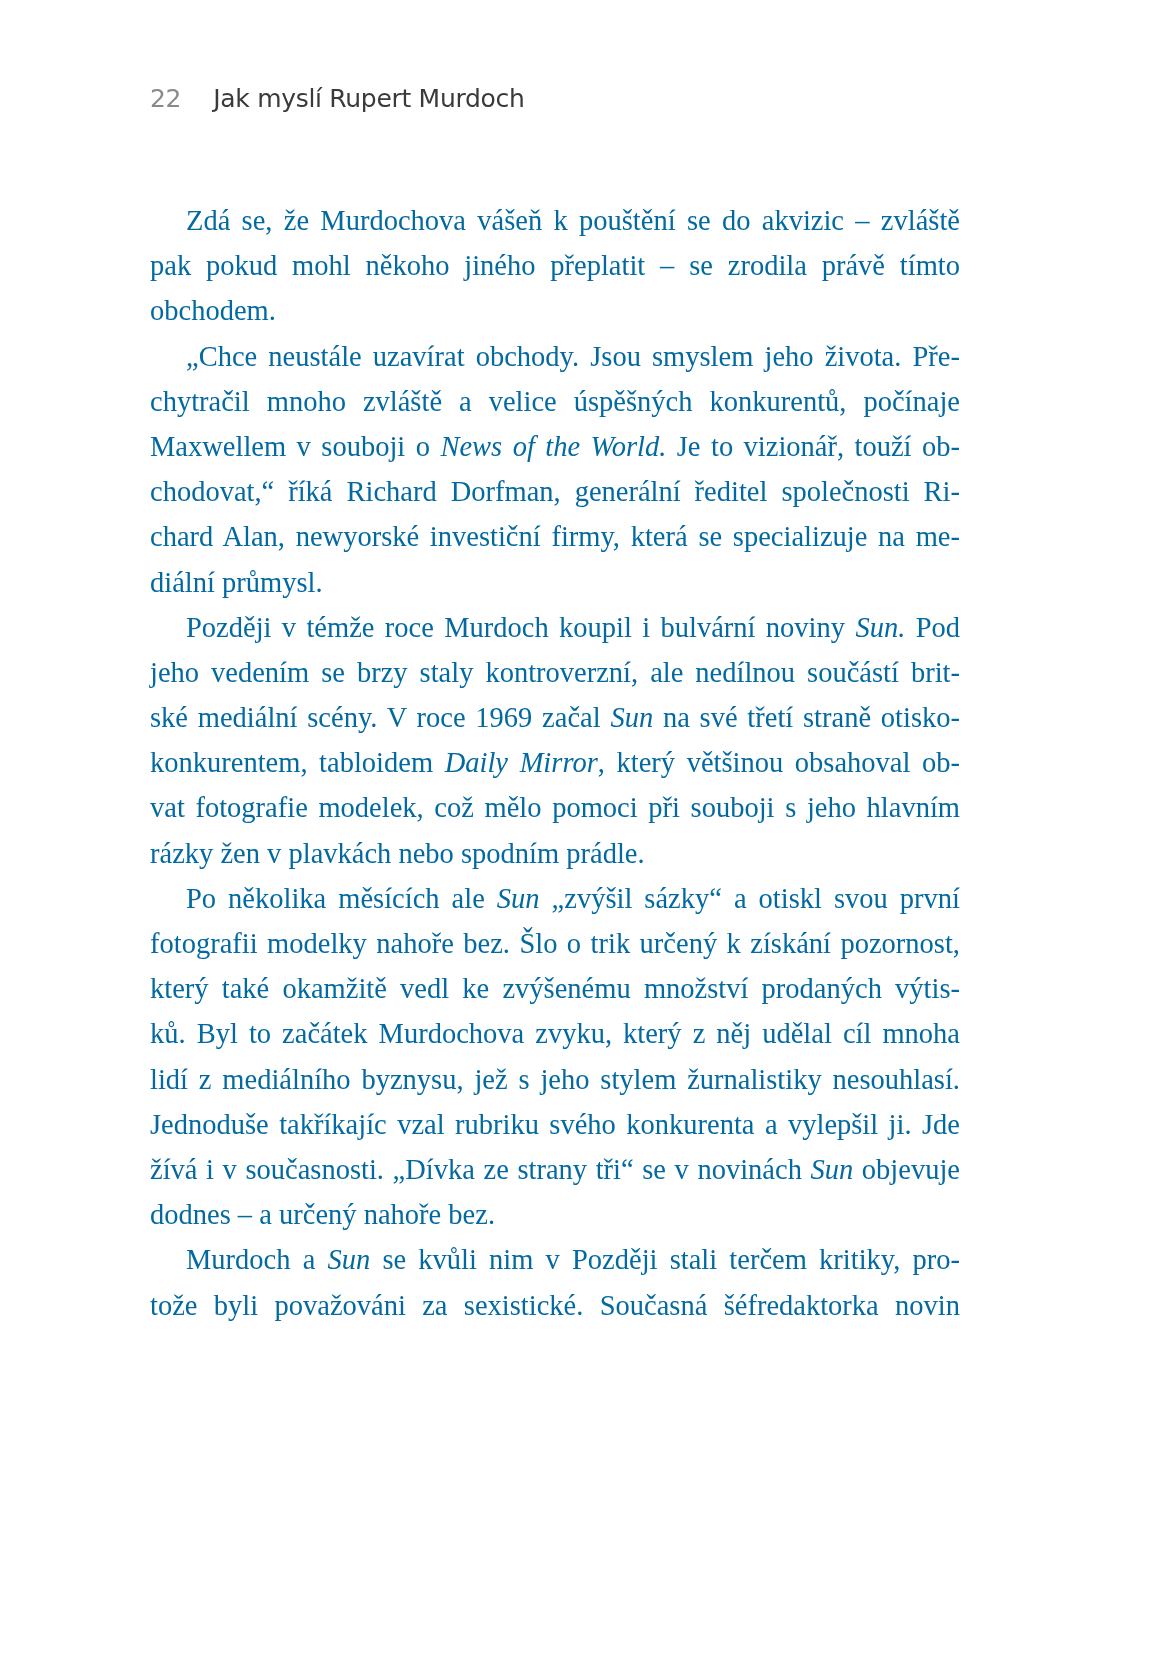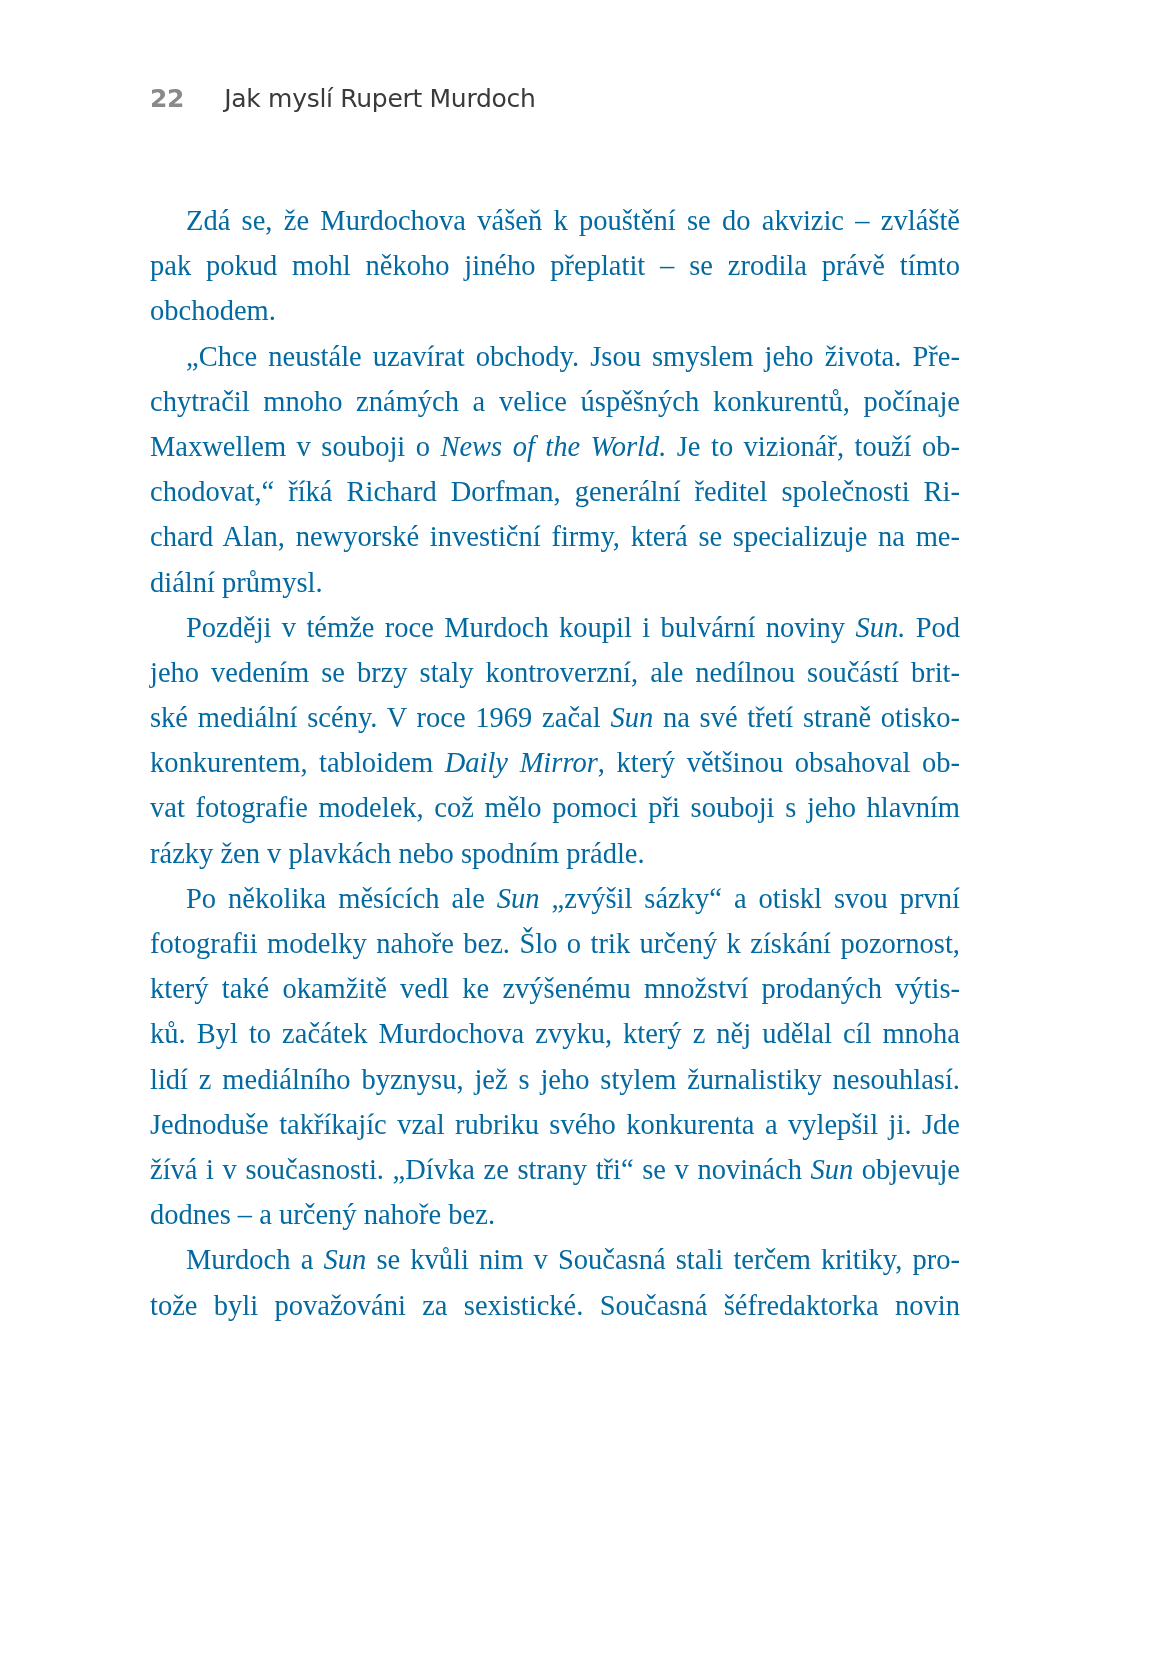--- a/index.html
+++ b/index.html
@@ -19,22 +19,21 @@
       left: 150px;
       top: 84px;
       font-family: "DejaVu Sans", sans-serif;
       font-size: 25px;
       letter-spacing: -0.3px;
       color: #3a3a3a;
       white-space: nowrap;
     }
     .running-head .page-number {
       color: #8a8a8a;
-      margin-right: 40px;
-      font-weight: bold;
+      margin-right: 32px;
     }
     .body-text {
       position: absolute;
       left: 150px;
       top: 198px;
       width: 810px;
       font-family: "Liberation Serif", serif;
       font-size: 28.5px;
       color: #0369a1;
     }
@@ -64,21 +63,21 @@
 </div>
 
 <div class="body-text" id="body-text">
     <div>
       <span class="line indent"><span>Zdá se, že Murdochova vášeň k pouštění se do akvizic – zvláště</span></span>
       <span class="line"><span>pak pokud mohl někoho jiného přeplatit – se zrodila právě tímto</span></span>
       <span class="line last"><span>obchodem.</span></span>
     </div>
     <div>
       <span class="line indent"><span>„Chce neustále uzavírat obchody. Jsou smyslem jeho života. Pře-</span></span>
-      <span class="line"><span>chytračil mnoho známých a velice úspěšných konkurentů, počínaje</span></span>
+      <span class="line"><span>chytračil mnoho zvláště a velice úspěšných konkurentů, počínaje</span></span>
       <span class="line"><span>Maxwellem v souboji o </span><em>News of the World.</em><span> Je to vizionář, touží ob-</span></span>
       <span class="line"><span>chodovat,“ říká Richard Dorfman, generální ředitel společnosti Ri-</span></span>
       <span class="line"><span>chard Alan, newyorské investiční firmy, která se specializuje na me-</span></span>
       <span class="line last"><span>diální průmysl.</span></span>
     </div>
     <div>
       <span class="line indent"><span>Později v témže roce Murdoch koupil i bulvární noviny </span><em>Sun.</em><span> Pod</span></span>
       <span class="line"><span>jeho vedením se brzy staly kontroverzní, ale nedílnou součástí brit-</span></span>
       <span class="line"><span>ské mediální scény. V roce 1969 začal </span><em>Sun</em><span> na své třetí straně otisko-</span></span>
       <span class="line"><span>konkurentem, tabloidem </span><em>Daily Mirror</em><span>, který většinou obsahoval ob-</span></span>
@@ -89,16 +88,16 @@
       <span class="line indent"><span>Po několika měsících ale </span><em>Sun</em><span> „zvýšil sázky“ a otiskl svou první</span></span>
       <span class="line"><span>fotografii modelky nahoře bez. Šlo o trik určený k získání pozornost,</span></span>
       <span class="line"><span>který také okamžitě vedl ke zvýšenému množství prodaných výtis-</span></span>
       <span class="line"><span>ků. Byl to začátek Murdochova zvyku, který z něj udělal cíl mnoha</span></span>
       <span class="line"><span>lidí z mediálního byznysu, jež s jeho stylem žurnalistiky nesouhlasí.</span></span>
       <span class="line"><span>Jednoduše takříkajíc vzal rubriku svého konkurenta a vylepšil ji. Jde</span></span>
       <span class="line"><span>žívá i v současnosti. „Dívka ze strany tři“ se v novinách </span><em>Sun</em><span> objevuje</span></span>
       <span class="line last"><span>dodnes – a určený nahoře bez.</span></span>
     </div>
     <div>
-      <span class="line indent"><span>Murdoch a </span><em>Sun</em><span> se kvůli nim v Současná stali terčem kritiky, pro-</span></span>
+      <span class="line indent"><span>Murdoch a </span><em>Sun</em><span> se kvůli nim v Později stali terčem kritiky, pro-</span></span>
       <span class="line"><span>tože byli považováni za sexistické. Současná šéfredaktorka novin</span></span>
     </div>
   </div>
 
 </body></html>

